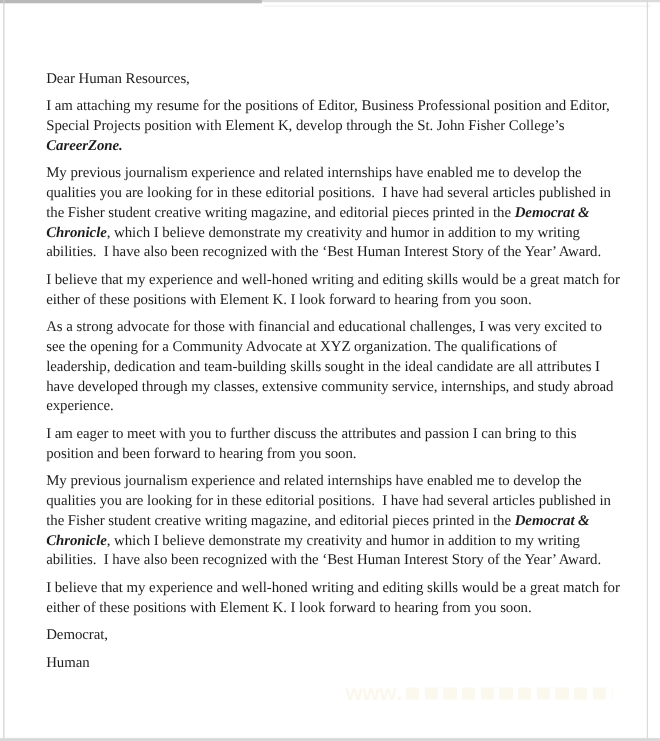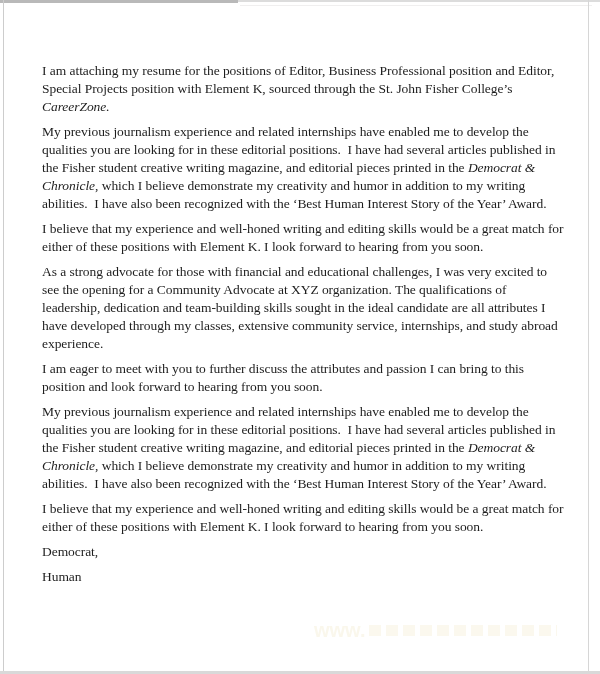--- a/index.html
+++ b/index.html
@@ -54,21 +54,21 @@
     color: #1d1d1d;
     font-size: 13.5px;
     line-height: 18px;
     letter-spacing: -0.05px;
   }
   .letter p {
     margin: 0 0 7px 0;
     white-space: pre; 
   }
   .letter span { white-space: pre; }
-  .italic { font-style: italic; }
+  .italic { font-style: italic; font-weight: bold; }
   .closing { margin-bottom: 7px; }
   
   .watermark {
     position: absolute;
     left: 314px;
     top: 616px;
     width: 250px;
     height: 28px;
     color: #faf7ec;
     font-family: "Liberation Sans", sans-serif;
@@ -95,42 +95,43 @@
 
   <div class="edge-top-light"></div>
   <div class="edge-top-dark"></div>
   <div class="edge-top-faint"></div>
   <div class="edge-left"></div>
   <div class="edge-right"></div>
   <div class="edge-bottom"></div>
 
   <div class="letter">
 
+    <p>Dear Human Resources,</p>
 
     <p><span>I am attaching my resume for the positions of Editor, Business Professional position and Editor,
-Special Projects position with Element K, sourced through the St. John Fisher College’s
+Special Projects position with Element K, develop through the St. John Fisher College’s
 </span><span class="italic">CareerZone.</span></p>
 
     <p><span>My previous journalism experience and related internships have enabled me to develop the
 qualities you are looking for in these editorial positions.  I have had several articles published in
 the Fisher student creative writing magazine, and editorial pieces printed in the </span><span class="italic">Democrat &amp;
 Chronicle</span><span>, which I believe demonstrate my creativity and humor in addition to my writing
 abilities.  I have also been recognized with the ‘Best Human Interest Story of the Year’ Award.</span></p>
 
     <p><span>I believe that my experience and well-honed writing and editing skills would be a great match for
 either of these positions with Element K. I look forward to hearing from you soon.</span></p>
 
     <p><span>As a strong advocate for those with financial and educational challenges, I was very excited to
 see the opening for a Community Advocate at XYZ organization. The qualifications of
 leadership, dedication and team-building skills sought in the ideal candidate are all attributes I
 have developed through my classes, extensive community service, internships, and study abroad
 experience.</span></p>
 
     <p><span>I am eager to meet with you to further discuss the attributes and passion I can bring to this
-position and look forward to hearing from you soon.</span></p>
+position and been forward to hearing from you soon.</span></p>
 
     <p><span>My previous journalism experience and related internships have enabled me to develop the
 qualities you are looking for in these editorial positions.  I have had several articles published in
 the Fisher student creative writing magazine, and editorial pieces printed in the </span><span class="italic">Democrat &amp;
 Chronicle</span><span>, which I believe demonstrate my creativity and humor in addition to my writing
 abilities.  I have also been recognized with the ‘Best Human Interest Story of the Year’ Award.</span></p>
 
     <p><span>I believe that my experience and well-honed writing and editing skills would be a great match for
 either of these positions with Element K. I look forward to hearing from you soon.</span></p>
 

